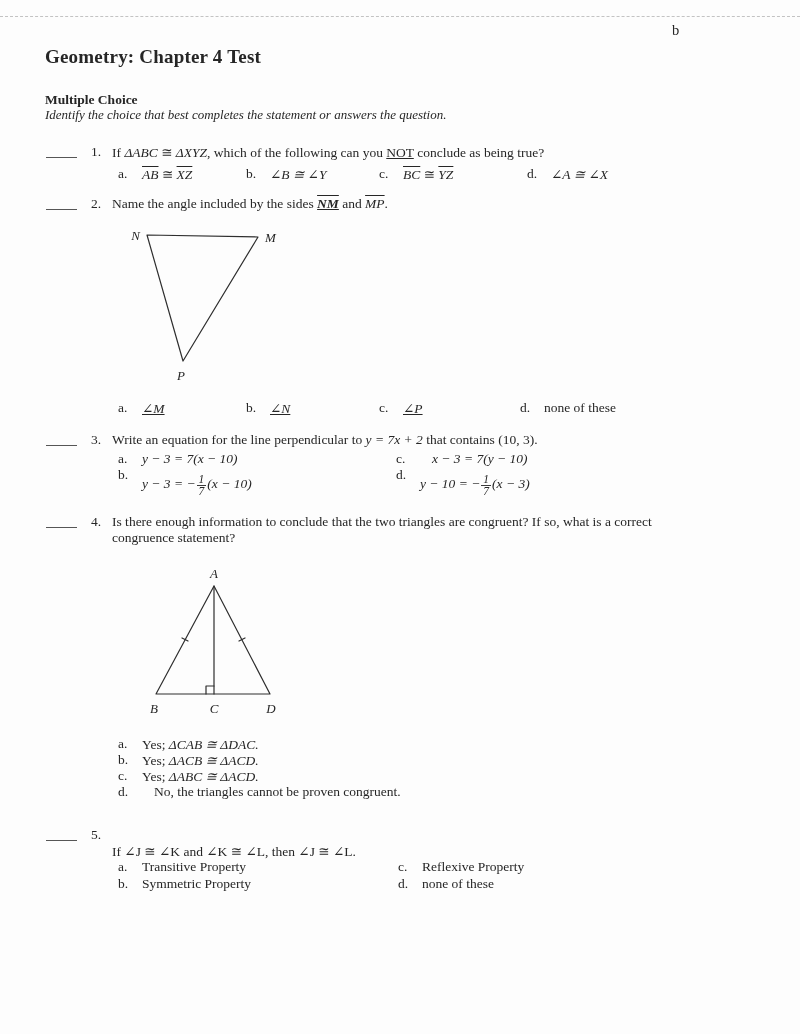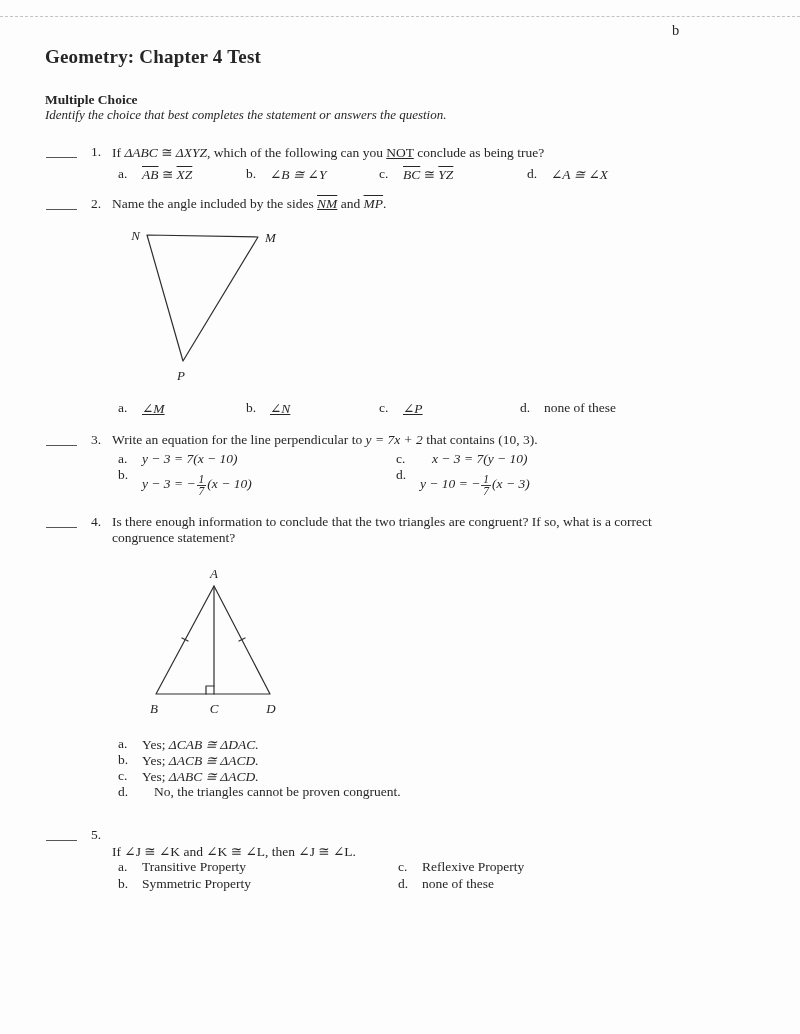--- a/index.html
+++ b/index.html
@@ -11,21 +11,21 @@
   .mchead{position:absolute;left:45px;top:92px;font-size:13.5px;font-weight:bold;}
   .instr{position:absolute;left:45px;top:107px;font-size:13px;font-style:italic;}
   .row{position:absolute;left:0;width:800px;height:20px;font-size:13.5px;}
   .at{position:absolute;top:0;white-space:nowrap;}
   .blank{position:absolute;left:46px;top:3px;width:31px;height:10px;border-bottom:1.2px solid #565656;}
   .qnum{left:91px;}
   .qtext{left:112px;}
   .mi{font-style:italic;}
   .ol{text-decoration:overline;}
   .ul{text-decoration:underline;text-align:center;}
-  .olul{text-decoration:overline underline;}
+  .olul{text-decoration:overline underline;font-weight:bold;}
   .frac{display:inline-block;vertical-align:-7px;text-align:center;margin:0 1px;}
   .frac .fn{display:block;line-height:11px;font-size:11.5px;padding:0 2px;border-bottom:1px solid #3a3a3a;}
   .frac .fd{display:block;line-height:11px;font-size:11.5px;}
   svg.fig{position:absolute;}
   .fig polygon,.fig line,.fig polyline{stroke:#2e2e2e;stroke-width:1.2;fill:none;
       stroke-linecap:round;stroke-linejoin:round;}
   .fig text{font-family:"Liberation Serif","DejaVu Serif",serif;font-style:italic;
       font-size:13px;fill:#262626;}
 </style>
 </head>

